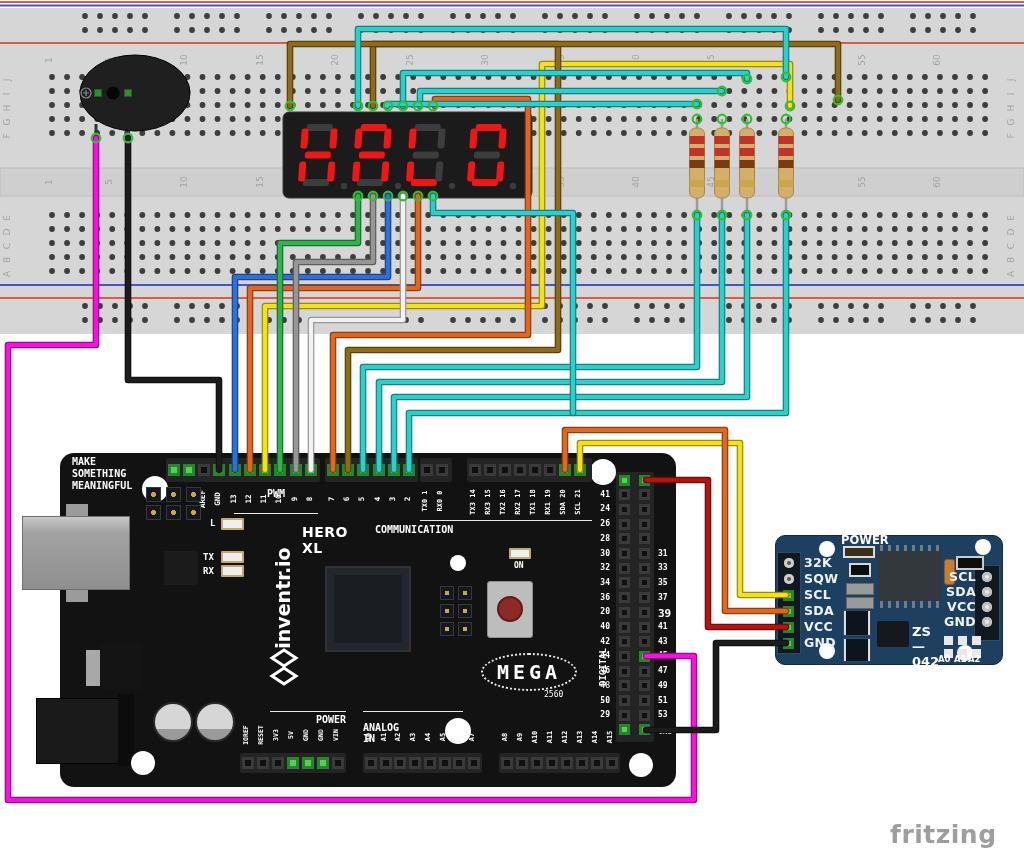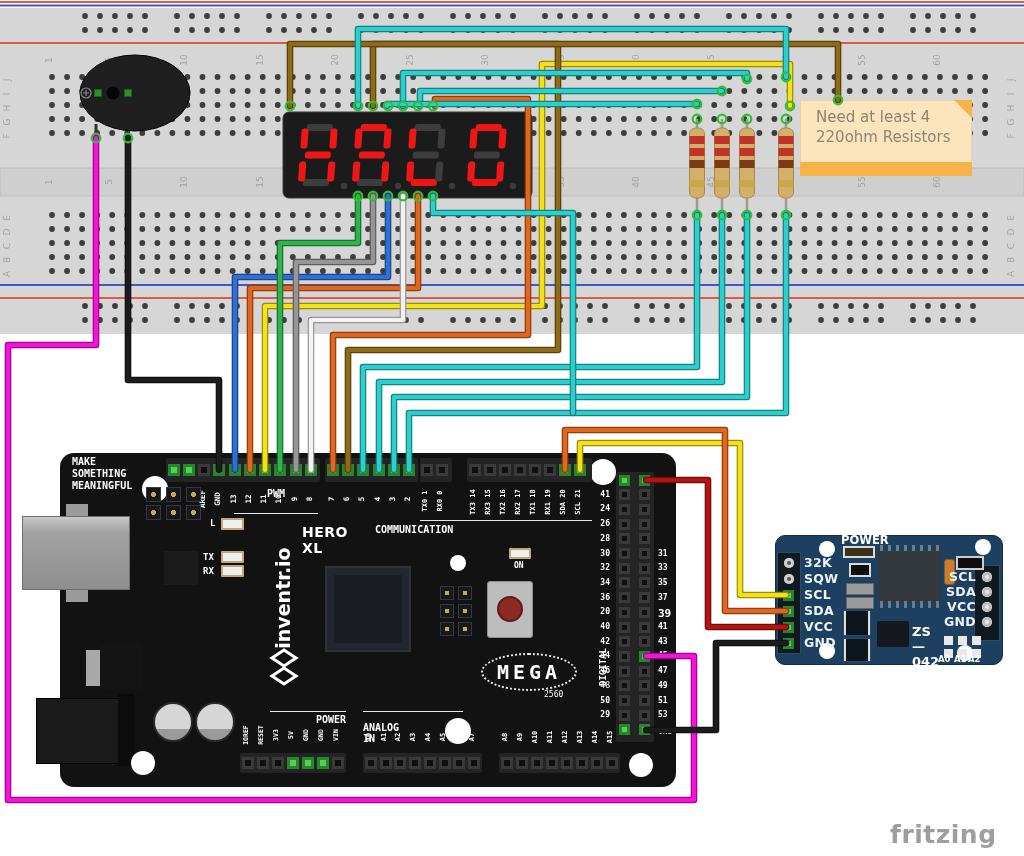--- a/index.html
+++ b/index.html
@@ -993,26 +993,20 @@
       <g>
         <line x1="786" y1="119" x2="786" y2="215" stroke="#9b9b9b" stroke-width="2.5"></line>
         <rect x="778.5" y="128" width="15" height="70" rx="6" fill="#d2b06a" stroke="#a8874a"></rect>
         <rect x="778.5" y="136" width="15" height="8" fill="#c03326"></rect>
         <rect x="778.5" y="148" width="15" height="8" fill="#c03326"></rect>
         <rect x="778.5" y="160" width="15" height="8" fill="#7a3a12"></rect>
         <rect x="778.5" y="180" width="15" height="7" fill="#c9a84c"></rect>
       </g>
     </svg>
 
-  <div class="a" id="note" style="left:800px;top:100px;width:172px;height:76px;background:#fce5bd;box-shadow:0 0 0 1px #edd3a2 inset;">
-    <div class="a" style="right:0;top:0;width:0;height:0;border-left:18px solid transparent;border-top:18px solid #f5b348;"></div>
-    <div class="a" style="left:16px;top:8px;font-size:15px;color:#8d8474;">Need at least 4</div>
-    <div class="a" style="left:16px;top:28px;font-size:15px;color:#8d8474;">220ohm Resistors</div>
-    <div class="a" style="left:0;bottom:0;width:172px;height:14px;background:#f5b348;"></div>
-  </div>
 
   <div class="a" id="arduino" style="left:0;top:0;">
     <div class="a" style="left:60px;top:453px;width:616px;height:334px;background:#121212;border-radius:14px;"></div>
 
     <div class="a" style="left:66px;top:504px;width:22px;height:12px;background:#9b9b9b;"></div>
     <div class="a" style="left:22px;top:516px;width:108px;height:74px;background:linear-gradient(#c8c8c8,#a2a2a2 22%,#8f8f8f);border:1px solid #6f6f6f;box-sizing:border-box;"></div>
     <div class="a" style="left:66px;top:590px;width:22px;height:12px;background:#9b9b9b;"></div>
 
     <div class="a" style="left:36px;top:698px;width:96px;height:64px;background:#1a1a1a;border:1px solid #000;"></div>
     <div class="a" style="left:118px;top:694px;width:16px;height:72px;background:#0c0c0c;"></div>

